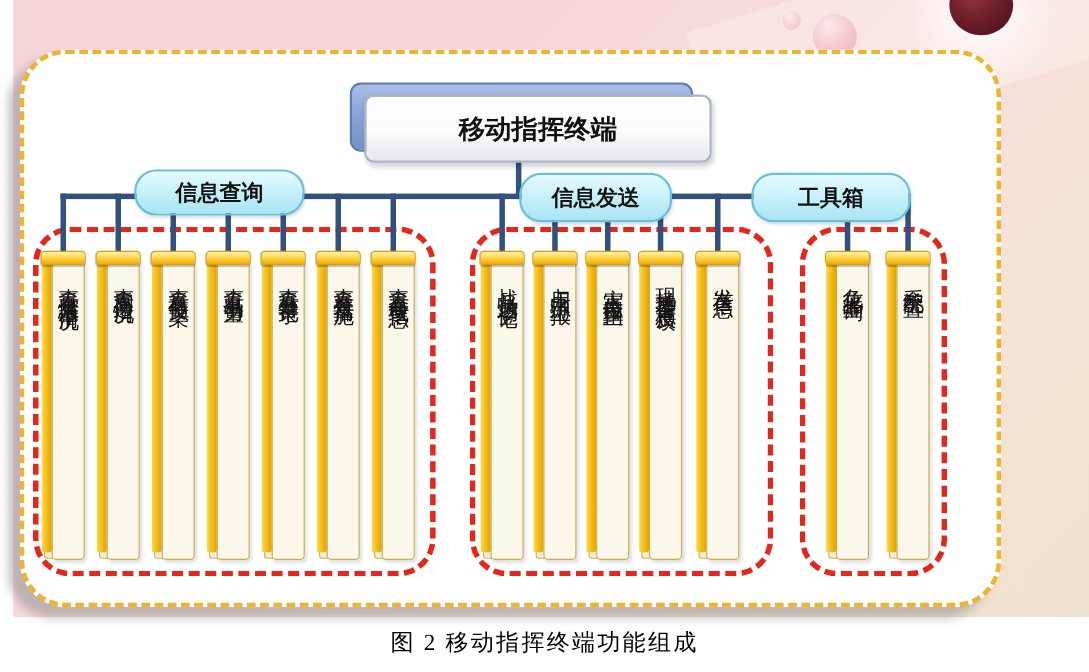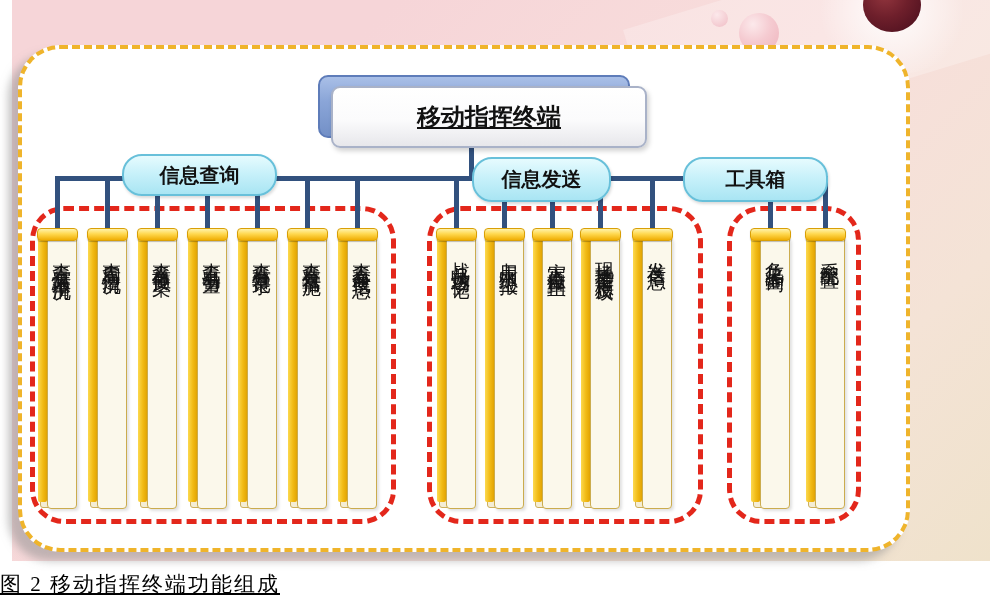--- a/index.html
+++ b/index.html
@@ -35,21 +35,21 @@
   .hline { left:55px; top:176px; width:636px; height:5px; }
   .vline { width:5px; top:176px; height:59px; }
   .vline-root { left:469px; top:146px; width:5px; height:35px; }
 
   
   .root-back { position:absolute; left:318px; top:75px; width:312px; height:63px; border-radius:10px;
     background:linear-gradient(180deg,#A9BFE7 0%,#8BA6D8 40%,#7390C7 100%); border:2px solid #5E7CB9; z-index:5; }
   .root-front { position:absolute; left:331px; top:86px; width:316px; height:62px; border-radius:9px;
     background:linear-gradient(180deg,#FFFFFF 0%,#FBFBFC 55%,#E7E7EB 100%); border:2px solid #A9B2C8;
     z-index:6; display:flex; align-items:center; justify-content:center;
-    font-size:24px; font-weight:bold; color:#111; box-shadow:2px 3px 5px rgba(0,0,0,0.18);text-decoration:underline; }
+    font-size:24px; font-weight:bold; color:#111; box-shadow:2px 3px 5px rgba(0,0,0,0.18); }
 
   
   .cat-box { position:absolute; border-radius:20px; z-index:5;
     background:linear-gradient(180deg,#E6FBFE 0%,#C8F1FA 45%,#A9E5F3 100%);
     border:2px solid #68C0DA; display:flex; align-items:center; justify-content:center;
     font-size:20px; font-weight:bold; color:#111; box-shadow:1px 2px 3px rgba(0,0,0,0.15); }
   .cat-query   { left:122px; top:154px; width:155px; height:42px; }
   .cat-send    { left:472px; top:157px; width:139px; height:45px; }
   .cat-toolbox { left:683px; top:157px; width:145px; height:45px; }
 
@@ -62,22 +62,22 @@
     background:linear-gradient(90deg,#FCD94F 0%,#F1BA14 55%,#E2A404 100%); border-radius:0 0 2px 2px; z-index:1; }
   .bar-face { position:absolute; left:10px; top:10px; width:30px; height:calc(100% - 9px);
     background:#FBF8EB; border:1px solid #CBAC4E; border-radius:2px 2px 4px 4px; z-index:2;
     box-shadow:2px 2px 3px rgba(0,0,0,0.12); }
   .bar-foot { position:absolute; left:3px; bottom:0; width:35px; height:12px;
     background:#F4EDD5; border:1px solid #CDB05C; border-radius:3px; z-index:0; }
   .bar-label { position:absolute; top:8px; left:50%; transform:translateX(-50%);
     writing-mode:vertical-rl; text-orientation:upright; font-size:19px; line-height:1;
     letter-spacing:3px; color:#141414; font-family:"Liberation Serif", serif; white-space:nowrap; }
 
-  .caption { position:absolute; left:0; top:570px; width:100%; text-align:left;
-    font-family:"Liberation Serif", serif; font-size:21px; color:#000; letter-spacing:2px; z-index:7;text-decoration:underline; }
+  .caption { position:absolute; left:0; top:570px; width:100%; text-align:center;
+    font-family:"Liberation Serif", serif; font-size:21px; color:#000; letter-spacing:2px; z-index:7; }
 </style>
 </head>
 <body>
 
 <div class="stage">
 
   <div class="bg-panel">
     <div class="bg-band"></div>
     <div class="glow"></div>
     <div class="sphere sphere-dark"></div>

